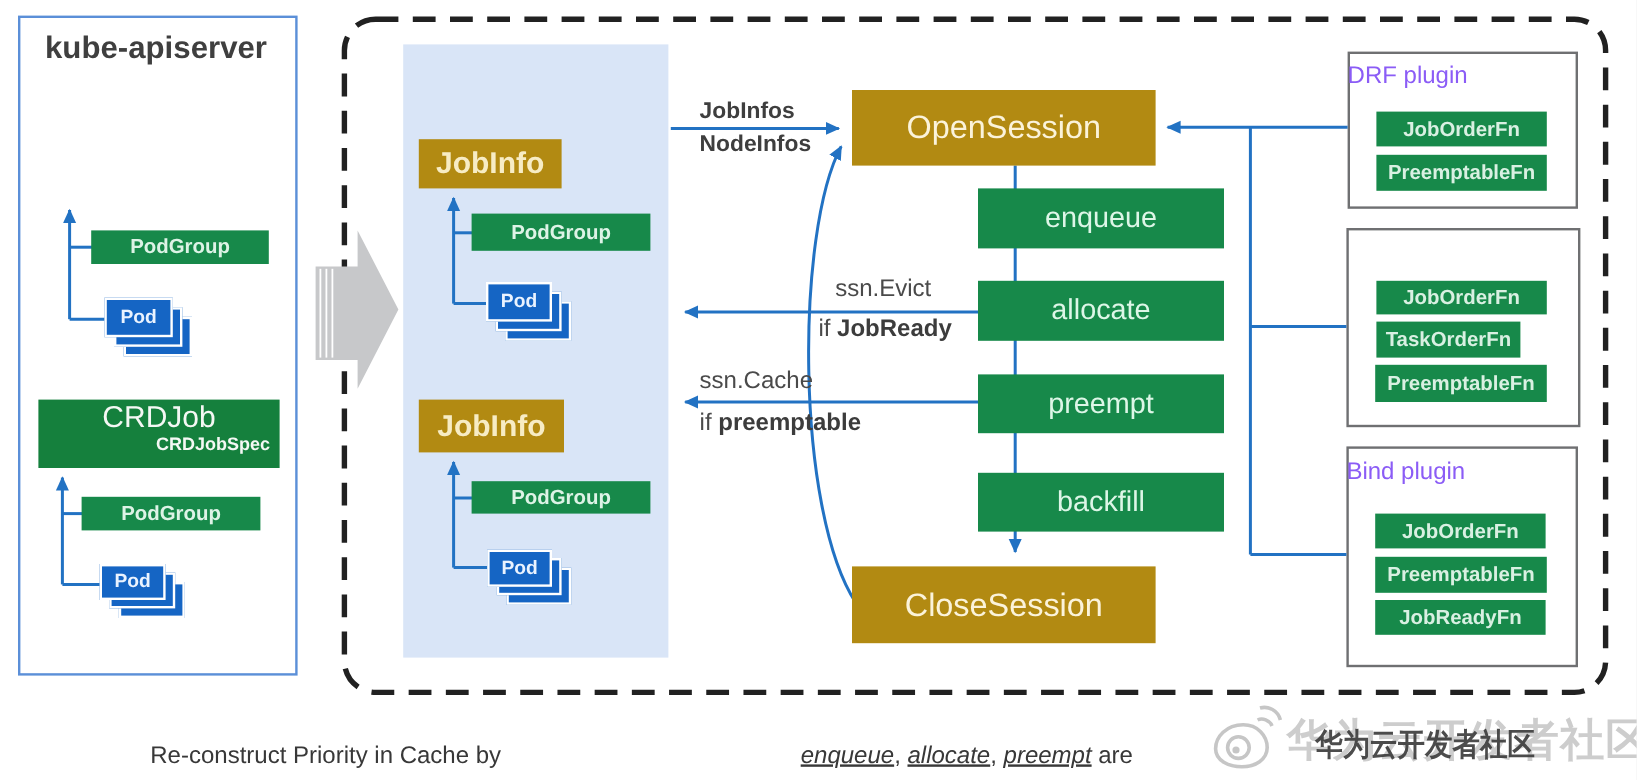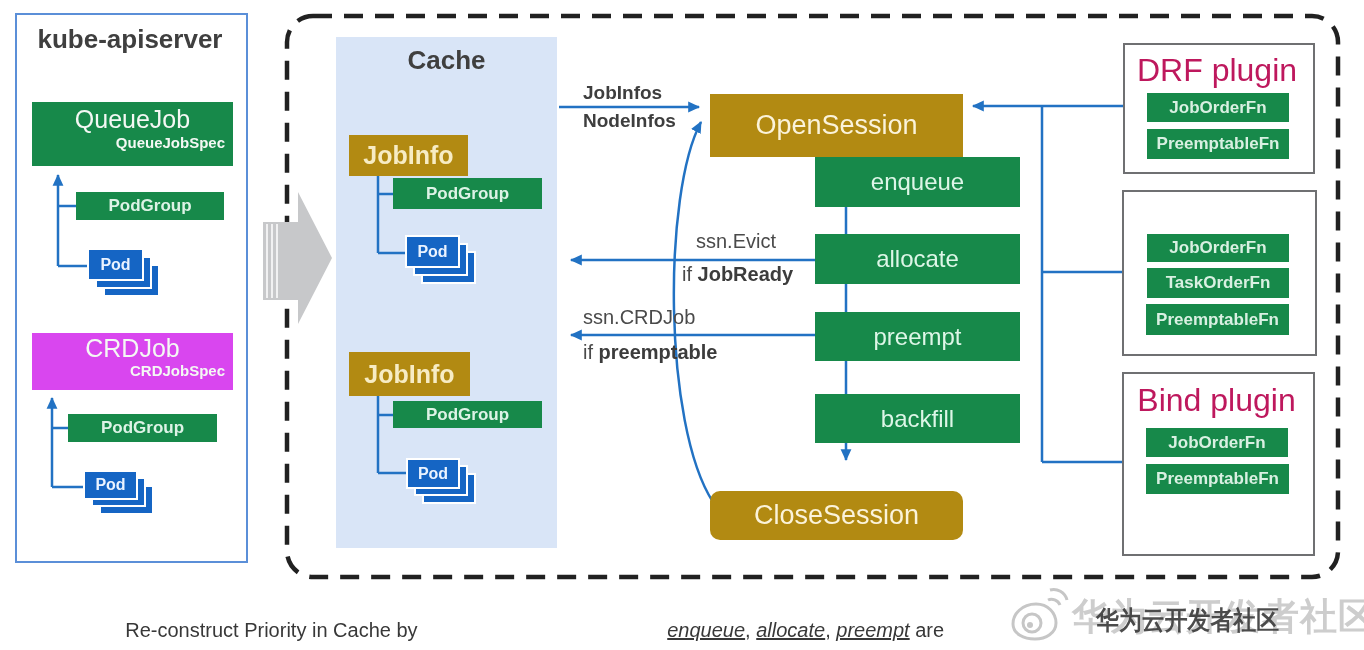--- a/index.html
+++ b/index.html
@@ -13,26 +13,26 @@
   #wires{z-index:2;pointer-events:none;}
   .fg{z-index:3;}
 
   
   .kube-panel{left:15px;top:13px;width:229px;height:546px;background:#fff;border:2px solid #5b8fd8;}
   .cache-panel{left:336px;top:37px;width:221px;height:511px;background:#d9e5f7;}
   .plugin-panel{background:#fff;border:2px solid #6f7072;}
 
   
   .panel-title{color:#3f3f3f;font-weight:bold;font-size:26px;text-align:center;}
-  .plugin-title{color:#be185d;font-size:32px;text-align:center;font-weight:normal;}
+  .plugin-title{color:#8b5cf6;font-size:20px;font-weight:normal;}
 
   
   .gbox{background:#17894a;color:#ddf3e6;display:flex;align-items:center;justify-content:center;}
-  .goldbox{background:#b28a12;display:flex;align-items:center;justify-content:center;margin-top:19px;}
-  .graybox{background:#d946ef;}
+  .goldbox{background:#b28a12;display:flex;align-items:center;justify-content:center;}
+  .graybox{background:#15803d;}
   .bigjob{padding:2px 8px 3px 8px;box-sizing:border-box;}
   .bigjob .t{display:block;text-align:center;color:#f4f8f4;font-size:25px;line-height:30px;}
   .bigjob .s{display:block;text-align:right;color:#f4f8f4;font-size:15px;font-weight:bold;line-height:18px;}
   .pgbox{font-weight:bold;font-size:17px;}
   .fnbox{font-weight:bold;font-size:17px;color:#d9f0e2;}
   .actionbox{font-size:24px;color:#ddf6e7;}
   .sessionbox{font-size:27px;color:#fbf3da;}
   .jobinfo{font-size:25px;font-weight:bold;color:#f7ecc4;}
 
   
@@ -106,43 +106,38 @@
 
       <line x1="1123" y1="106" x2="973" y2="106" marker-end="url(#arr)"></line>
       <line x1="1042" y1="106" x2="1042" y2="462"></line>
       <line x1="1042" y1="272" x2="1122" y2="272"></line>
       <line x1="1042" y1="462" x2="1122" y2="462"></line>
     </g>
   </svg>
 
   <div class="abs fg panel-title" style="left:20px;top:24px;width:220px;">kube-apiserver</div>
 
-  <div class="abs fg gbox bigjob" style="left:32px;top:102px;width:201px;height:64px;display:block;">
-    <span class="t">QueueJob</span>
-    <span class="s">QueueJobSpec</span>
-  </div>
   <div class="abs fg gbox pgbox" style="left:76px;top:192px;width:148px;height:28px;">PodGroup</div>
   <div class="abs fg pod-stack" style="left:87px;top:248px;width:75px;height:52px;">
     <div class="pod-layer" style="left:16px;top:16px;width:57px;height:33px;"></div>
     <div class="pod-layer" style="left:8px;top:8px;width:57px;height:33px;"></div>
     <div class="pod-layer pod-front" style="left:0;top:0;width:57px;height:33px;">Pod</div>
   </div>
 
   <div class="abs fg graybox bigjob" style="left:32px;top:333px;width:201px;height:57px;display:block;">
     <span class="t" style="font-size:25px;line-height:27px;">CRDJob</span>
     <span class="s">CRDJobSpec</span>
   </div>
   <div class="abs fg gbox pgbox" style="left:68px;top:414px;width:149px;height:28px;">PodGroup</div>
   <div class="abs fg pod-stack" style="left:83px;top:470px;width:72px;height:48px;">
     <div class="pod-layer" style="left:16px;top:15px;width:55px;height:30px;"></div>
     <div class="pod-layer" style="left:8px;top:7px;width:55px;height:30px;"></div>
     <div class="pod-layer pod-front" style="left:0;top:0;width:55px;height:30px;">Pod</div>
   </div>
 
-  <div class="abs fg panel-title" style="left:336px;top:45px;width:221px;">Cache</div>
 
   <div class="abs fg goldbox jobinfo" style="left:349px;top:116px;width:119px;height:41px;">JobInfo</div>
   <div class="abs fg gbox pgbox" style="left:393px;top:178px;width:149px;height:31px;">PodGroup</div>
   <div class="abs fg pod-stack" style="left:405px;top:235px;width:73px;height:52px;">
     <div class="pod-layer" style="left:16px;top:16px;width:55px;height:33px;"></div>
     <div class="pod-layer" style="left:8px;top:8px;width:55px;height:33px;"></div>
     <div class="pod-layer pod-front" style="left:0;top:0;width:55px;height:33px;">Pod</div>
   </div>
 
   <div class="abs fg goldbox jobinfo" style="left:349px;top:333px;width:121px;height:44px;">JobInfo</div>
@@ -156,39 +151,40 @@
   <div class="abs fg lbl-bold" style="left:583px;top:82px;">JobInfos</div>
   <div class="abs fg lbl-bold" style="left:583px;top:110px;">NodeInfos</div>
 
   <div class="abs fg goldbox sessionbox" style="left:710px;top:75px;width:253px;height:63px;">OpenSession</div>
 
   <div class="abs fg gbox actionbox" style="left:815px;top:157px;width:205px;height:50px;">enqueue</div>
   <div class="abs fg gbox actionbox" style="left:815px;top:234px;width:205px;height:50px;">allocate</div>
   <div class="abs fg gbox actionbox" style="left:815px;top:312px;width:205px;height:49px;">preempt</div>
   <div class="abs fg gbox actionbox" style="left:815px;top:394px;width:205px;height:49px;">backfill</div>
 
-  <div class="abs fg goldbox sessionbox" style="left:710px;top:472px;width:253px;height:49px;border-radius:10px;">CloseSession</div>
+  <div class="abs fg goldbox sessionbox" style="left:710px;top:472px;width:253px;height:64px;">CloseSession</div>
 
   <div class="abs fg lbl" style="left:696px;top:230px;">ssn.Evict</div>
   <div class="abs fg lbl" style="left:682px;top:263px;"><span>if </span><b>JobReady</b></div>
 
-  <div class="abs fg lbl" style="left:583px;top:306px;">ssn.CRDJob</div>
+  <div class="abs fg lbl" style="left:583px;top:306px;">ssn.Cache</div>
   <div class="abs fg lbl" style="left:583px;top:341px;"><span>if </span><b>preemptable</b></div>
 
   <div class="abs fg plugin-title" style="left:1123px;top:52px;width:188px;">DRF plugin</div>
   <div class="abs fg gbox fnbox" style="left:1147px;top:93px;width:142px;height:29px;">JobOrderFn</div>
   <div class="abs fg gbox fnbox" style="left:1147px;top:129px;width:142px;height:30px;">PreemptableFn</div>
 
   <div class="abs fg gbox fnbox" style="left:1147px;top:234px;width:142px;height:28px;">JobOrderFn</div>
-  <div class="abs fg gbox fnbox" style="left:1147px;top:268px;width:142px;height:30px;">TaskOrderFn</div>
+  <div class="abs fg gbox fnbox" style="left:1147px;top:268px;width:120px;height:30px;">TaskOrderFn</div>
   <div class="abs fg gbox fnbox" style="left:1146px;top:304px;width:143px;height:31px;">PreemptableFn</div>
 
   <div class="abs fg plugin-title" style="left:1122px;top:382px;width:189px;">Bind plugin</div>
   <div class="abs fg gbox fnbox" style="left:1146px;top:428px;width:142px;height:29px;">JobOrderFn</div>
   <div class="abs fg gbox fnbox" style="left:1146px;top:464px;width:143px;height:30px;">PreemptableFn</div>
+  <div class="abs fg gbox fnbox" style="left:1146px;top:500px;width:142px;height:29px;">JobReadyFn</div>
 
   <div class="abs fg caption" style="left:103px;top:590px;">
     <span>Re-construct Priority in Cache by</span><br>
     
   </div>
 
   <div class="abs fg caption" style="left:645px;top:590px;">
     <span class="u">enqueue</span><span>, </span><span class="u">allocate</span><span>, </span><span class="u">preempt</span><span> are</span><br>
     
   </div>

